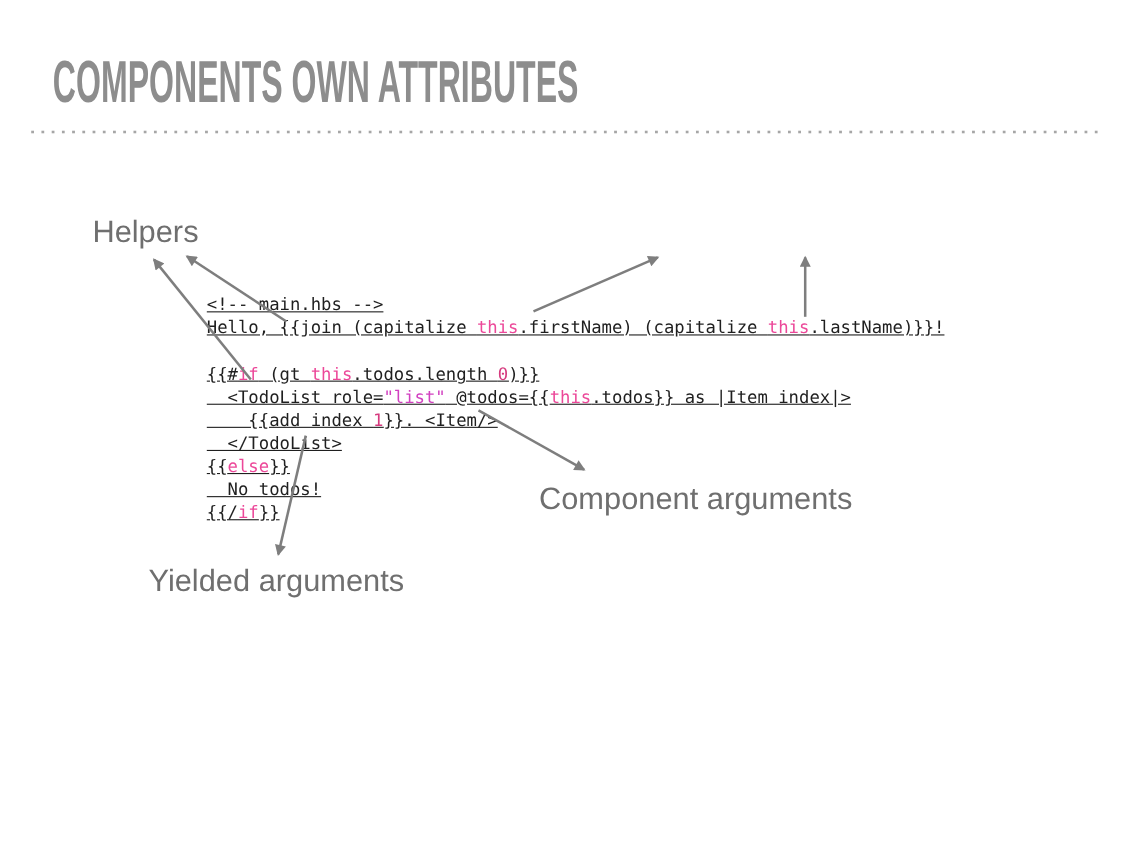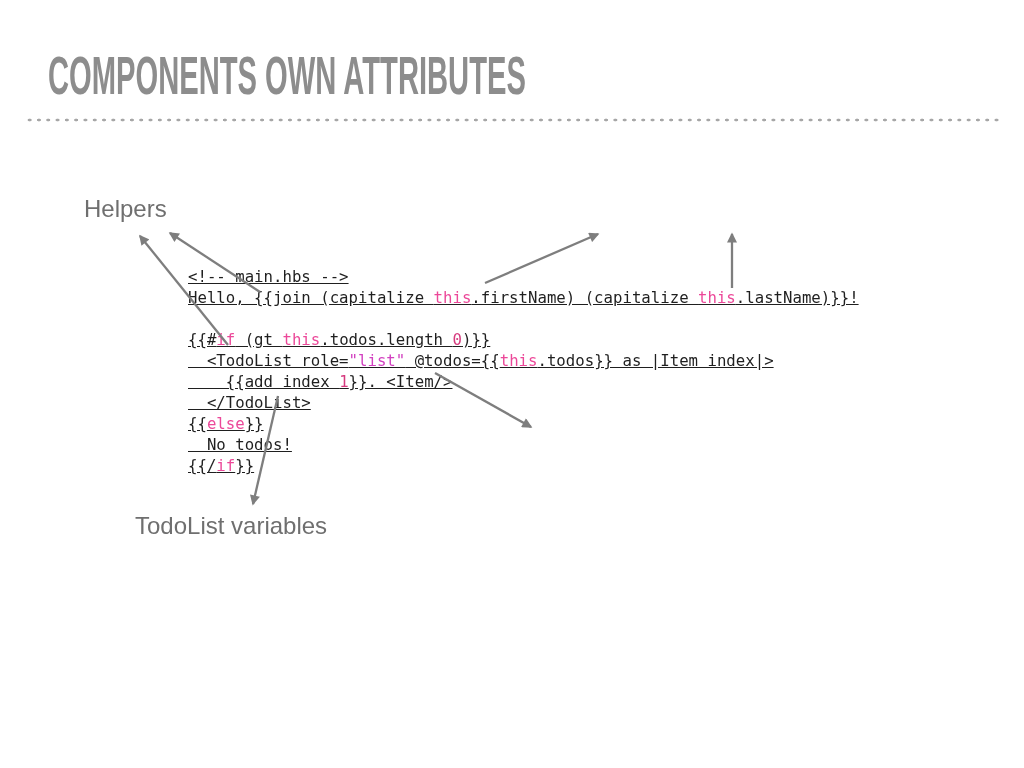--- a/index.html
+++ b/index.html
@@ -14,21 +14,21 @@
     font-weight:bold;font-size:54px;line-height:1.1;
     color:#8d8d8d;letter-spacing:0px;white-space:nowrap;
     transform:scaleX(0.54);transform-origin:0 50%;
   }
   .dotted{
     position:absolute;left:25px;top:118px;width:975px;height:4px;
     background-image:radial-gradient(circle,#a6a6a6 1.5px,rgba(0,0,0,0) 1.6px);
     background-size:9.3px 4px;background-repeat:repeat-x;
   }
   .label{
-    position:absolute;font-size:24px;color:#6f6f6f;white-space:nowrap;
+    position:absolute;font-size:28px;color:#6f6f6f;white-space:nowrap;
     font-family:"Liberation Sans",sans-serif;font-weight:400;
   }
   .label.helpers{left:84px;top:195px;}
   .label.attrs{left:600px;top:193px;}
   .label.args{left:490px;top:438px;}
   .label.yielded{left:135px;top:512px;}
   pre.code{
     position:absolute;left:188px;top:266px;margin:0;
     font-family:"DejaVu Sans Mono",monospace;
     font-size:15.7px;line-height:21px;color:#1f1f1f;text-decoration:underline;
@@ -43,21 +43,22 @@
 </head>
 <body>
 
 <div class="slide">
 
   <div class="title">COMPONENTS OWN ATTRIBUTES</div>
 
   <div class="dotted"></div>
 
   <div class="label helpers">Helpers</div>
-  <div class="label yielded">TodoList variables</div>
+  <div class="label args">Component arguments</div>
+  <div class="label yielded">Yielded arguments</div>
 
   <pre class="code"><div class="code-line"><span class="c-d">&lt;!-- main.hbs --&gt;</span></div><div class="code-line"><span class="c-d">Hello, {{join (capitalize </span><span class="c-r">this</span><span class="c-d">.firstName) (capitalize </span><span class="c-r">this</span><span class="c-d">.lastName)}}!</span></div><div class="code-line"></div><div class="code-line"><span class="c-d">{{#</span><span class="c-r">if</span><span class="c-d"> (gt </span><span class="c-r">this</span><span class="c-d">.todos.length </span><span class="c-p">0</span><span class="c-d">)}}</span></div><div class="code-line"><span class="c-d">  &lt;TodoList role=</span><span class="c-m">"list"</span><span class="c-d"> @todos={{</span><span class="c-r">this</span><span class="c-d">.todos}} as |Item index|&gt;</span></div><div class="code-line"><span class="c-d">    {{add index </span><span class="c-p">1</span><span class="c-d">}}. &lt;Item/&gt;</span></div><div class="code-line"><span class="c-d">  &lt;/TodoList&gt;</span></div><div class="code-line"><span class="c-d">{{</span><span class="c-r">else</span><span class="c-d">}}</span></div><div class="code-line"><span class="c-d">  No todos!</span></div><div class="code-line"><span class="c-d">{{/</span><span class="c-r">if</span><span class="c-d">}}</span></div></pre>
 
   <svg class="arrows" width="1024" height="768" viewBox="0 0 1024 768">
     <defs>
       <marker id="ah" markerUnits="strokeWidth" markerWidth="5" markerHeight="4.4" refX="8.5" refY="5" viewBox="0 0 10 10" orient="auto">
         <path d="M0,0 L10,5 L0,10 z" fill="#7e7e7e"></path>
       </marker>
     </defs>
     <line x1="228" y1="345" x2="140" y2="236" stroke="#7e7e7e" stroke-width="2.3" marker-end="url(#ah)"></line>

